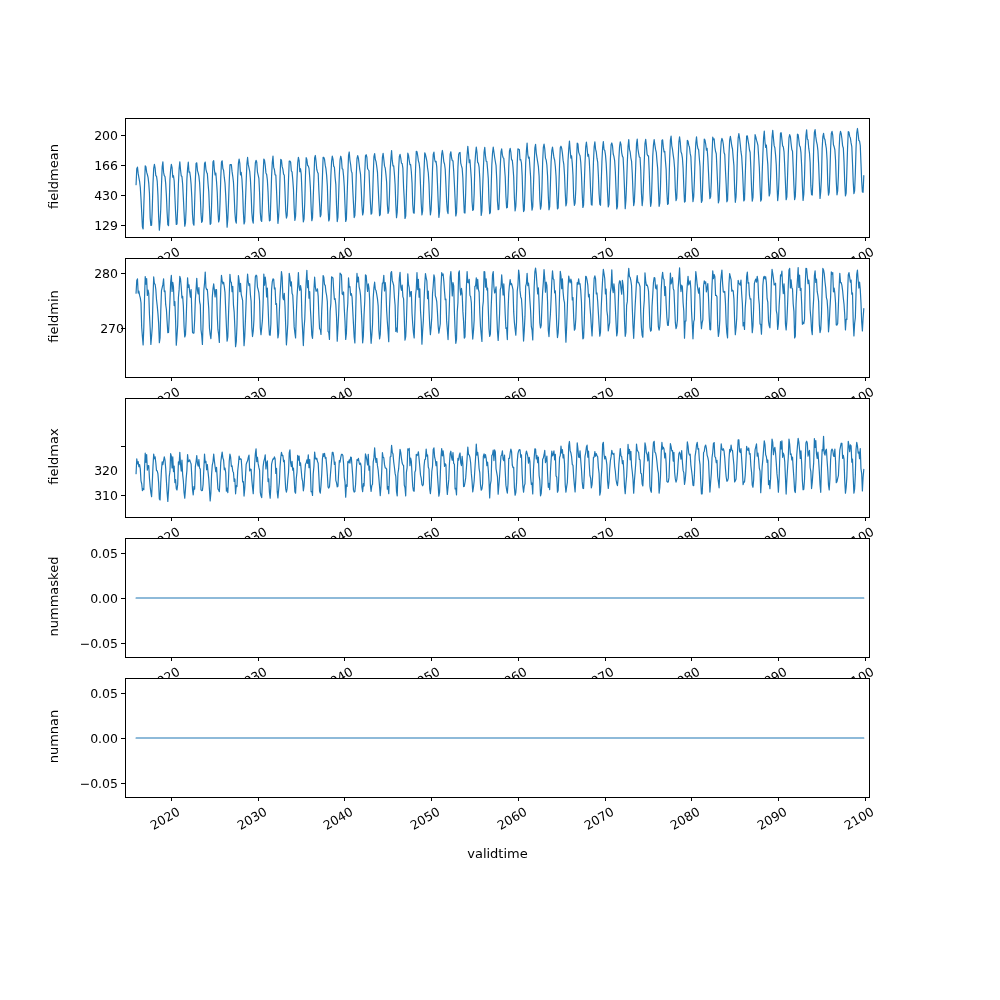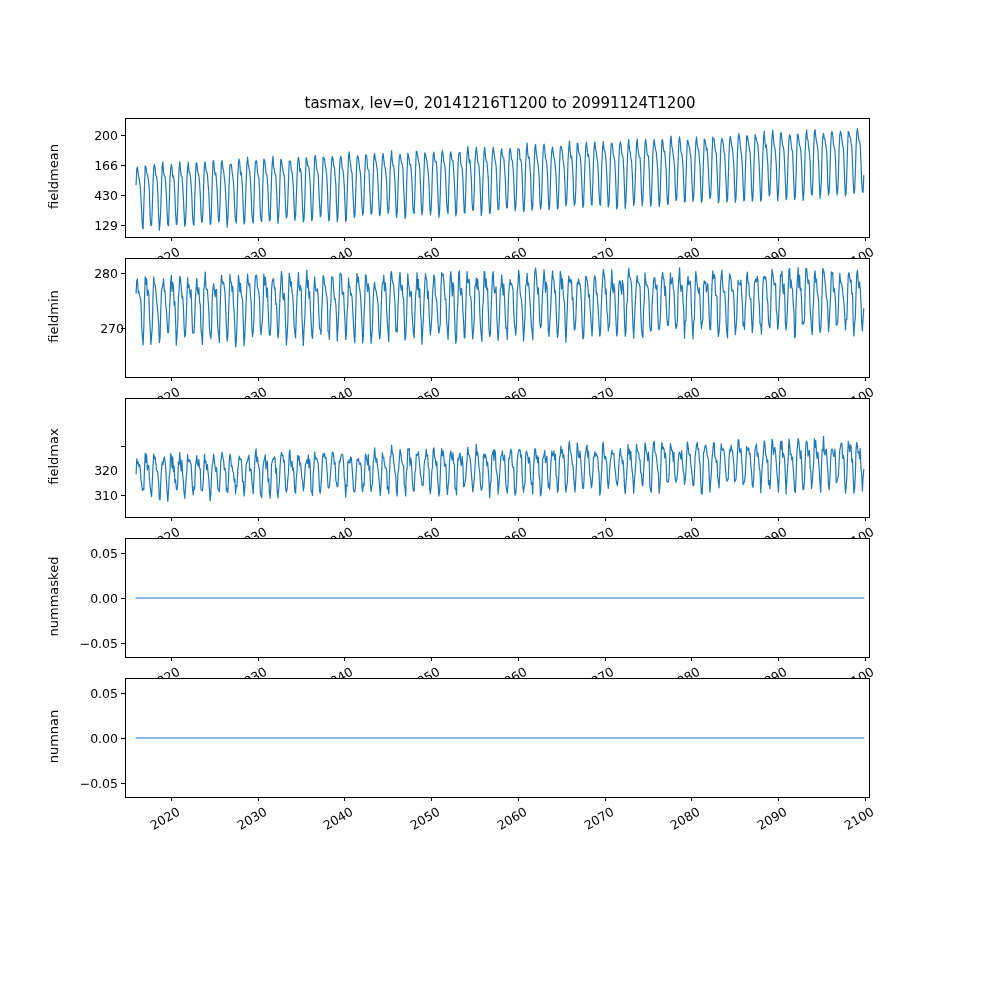--- a/index.html
+++ b/index.html
@@ -95,21 +95,21 @@
     width: 745px;
     text-align: center;
     font-size: 13px;
     color: #000000;
   }
 </style>
 </head>
 <body>
 
 <div id="figure">
-  <div class="title">tasmax, lev=0, 20141216T1200 to 20991124T1200</div>
+  <div class="xlabel" style="top: 846px;">validtime</div>
 <div class="panel" style="top: 118px; height: 120px;">
       <div class="plotarea">
         <svg viewBox="0 0 743 118" preserveAspectRatio="none">
           <path d="M10.06,65.70 L10.76,49.81 L11.47,48.16 L12.17,54.44 L12.88,58.57 L13.59,62.41 L14.29,68.28 L15.00,79.72 L15.70,93.53 L16.41,107.78 L17.12,109.95 L17.82,86.48 L18.53,65.99 L19.23,46.82 L19.94,47.78 L20.64,53.16 L21.35,55.51 L22.06,58.32 L22.76,64.38 L23.47,74.54 L24.17,98.83 L24.88,106.52 L25.59,106.20 L26.29,89.50 L27.00,64.29 L27.70,49.37 L28.41,45.45 L29.12,49.09 L29.82,56.72 L30.53,57.21 L31.23,62.45 L31.94,76.21 L32.64,97.72 L33.35,111.11 L34.06,103.12 L34.76,89.97 L35.47,66.80 L36.17,47.79 L36.88,42.91 L37.59,53.39 L38.29,56.71 L39.00,57.61 L39.70,64.65 L40.41,76.46 L41.11,93.51 L41.82,105.67 L42.53,106.67 L43.23,85.74 L43.94,60.48 L44.64,50.56 L45.35,45.37 L46.06,48.63 L46.76,58.11 L47.47,56.69 L48.17,61.78 L48.88,77.55 L49.59,93.24 L50.29,105.49 L51.00,104.95 L51.70,88.29 L52.41,64.93 L53.11,49.76 L53.82,42.84 L54.53,50.86 L55.23,56.79 L55.94,57.52 L56.64,65.05 L57.35,78.74 L58.06,93.19 L58.76,107.25 L59.47,103.96 L60.17,89.21 L60.88,60.44 L61.58,49.75 L62.29,43.20 L63.00,53.12 L63.70,52.96 L64.41,57.51 L65.11,65.38 L65.82,78.23 L66.53,96.01 L67.23,104.51 L67.94,106.17 L68.64,83.99 L69.35,61.19 L70.06,44.40 L70.76,43.82 L71.47,51.57 L72.17,53.87 L72.88,57.12 L73.58,63.61 L74.29,75.94 L75.00,94.67 L75.70,103.34 L76.41,101.93 L77.11,86.94 L77.82,60.39 L78.53,44.59 L79.23,43.09 L79.94,50.34 L80.64,53.22 L81.35,54.64 L82.05,64.52 L82.76,72.74 L83.47,89.61 L84.17,105.32 L84.88,104.33 L85.58,86.61 L86.29,60.44 L87.00,42.73 L87.70,41.64 L88.41,50.94 L89.11,55.80 L89.82,54.00 L90.52,62.54 L91.23,73.40 L91.94,92.11 L92.64,102.97 L93.35,100.35 L94.05,83.46 L94.76,59.14 L95.47,43.14 L96.17,41.76 L96.88,49.60 L97.58,51.29 L98.29,58.44 L99.00,64.12 L99.70,76.11 L100.41,91.46 L101.11,108.22 L101.82,99.89 L102.52,83.60 L103.23,62.92 L103.94,45.89 L104.64,45.58 L105.35,45.59 L106.05,52.43 L106.76,57.29 L107.47,63.22 L108.17,76.30 L108.88,93.21 L109.58,101.74 L110.29,104.19 L110.99,84.91 L111.70,58.26 L112.41,44.41 L113.11,40.09 L113.82,44.35 L114.52,55.85 L115.23,53.45 L115.94,60.24 L116.64,72.76 L117.35,92.42 L118.05,104.96 L118.76,102.54 L119.47,81.73 L120.17,62.94 L120.88,45.07 L121.58,38.46 L122.29,45.63 L122.99,48.94 L123.70,52.37 L124.41,60.24 L125.11,74.14 L125.82,93.22 L126.52,101.42 L127.23,104.13 L127.94,84.43 L128.64,56.94 L129.35,44.02 L130.05,41.28 L130.76,43.22 L131.46,53.08 L132.17,56.02 L132.88,59.30 L133.58,73.62 L134.29,93.56 L134.99,101.09 L135.70,102.36 L136.41,84.32 L137.11,56.03 L137.82,40.09 L138.52,41.40 L139.23,46.33 L139.94,53.91 L140.64,55.44 L141.35,60.84 L142.05,73.03 L142.76,91.35 L143.46,101.88 L144.17,101.26 L144.88,79.70 L145.58,57.38 L146.29,43.33 L146.99,37.08 L147.70,48.39 L148.41,50.49 L149.11,55.89 L149.82,56.04 L150.52,70.86 L151.23,88.76 L151.93,104.34 L152.64,97.63 L153.35,84.32 L154.05,57.06 L154.76,40.32 L155.46,41.09 L156.17,47.68 L156.88,50.08 L157.58,55.12 L158.29,56.29 L158.99,72.10 L159.70,91.60 L160.41,99.06 L161.11,96.70 L161.82,81.79 L162.52,60.22 L163.23,42.09 L163.93,42.21 L164.64,43.17 L165.35,52.00 L166.05,52.90 L166.76,60.55 L167.46,70.07 L168.17,89.40 L168.88,101.52 L169.58,97.16 L170.29,78.53 L170.99,59.88 L171.70,43.79 L172.40,38.39 L173.11,41.55 L173.82,52.75 L174.52,49.71 L175.23,55.04 L175.93,72.25 L176.64,91.27 L177.35,102.88 L178.05,99.76 L178.76,83.84 L179.46,56.84 L180.17,38.69 L180.87,40.54 L181.58,46.41 L182.29,46.91 L182.99,49.31 L183.70,58.03 L184.40,68.62 L185.11,88.02 L185.82,101.75 L186.52,98.60 L187.23,78.67 L187.93,59.81 L188.64,38.97 L189.35,36.48 L190.05,42.21 L190.76,50.26 L191.46,52.93 L192.17,54.48 L192.87,71.18 L193.58,84.62 L194.29,97.84 L194.99,95.73 L195.70,79.08 L196.40,59.09 L197.11,38.34 L197.82,38.43 L198.52,40.33 L199.23,46.16 L199.93,49.68 L200.64,56.36 L201.34,66.60 L202.05,89.68 L202.76,101.92 L203.46,100.06 L204.17,80.38 L204.87,56.63 L205.58,42.58 L206.29,37.08 L206.99,40.02 L207.70,47.37 L208.40,48.14 L209.11,58.37 L209.82,65.32 L210.52,86.17 L211.23,102.54 L211.93,98.26 L212.64,76.43 L213.34,55.75 L214.05,40.85 L214.76,37.22 L215.46,40.15 L216.17,49.76 L216.87,50.26 L217.58,57.09 L218.29,67.56 L218.99,85.37 L219.70,102.50 L220.40,100.16 L221.11,77.02 L221.81,56.29 L222.52,36.67 L223.23,32.97 L223.93,41.25 L224.64,45.52 L225.34,52.13 L226.05,53.91 L226.76,70.76 L227.46,84.03 L228.17,98.54 L228.87,96.66 L229.58,80.39 L230.29,55.34 L230.99,39.75 L231.70,36.55 L232.40,39.14 L233.11,45.05 L233.81,50.85 L234.52,55.09 L235.23,69.21 L235.93,86.51 L236.64,95.98 L237.34,93.18 L238.05,76.68 L238.76,53.68 L239.46,36.90 L240.17,35.75 L240.87,38.24 L241.58,49.44 L242.28,50.77 L242.99,51.74 L243.70,68.76 L244.40,83.39 L245.11,95.21 L245.81,94.10 L246.52,80.54 L247.23,56.81 L247.93,37.54 L248.64,34.66 L249.34,40.47 L250.05,42.62 L250.76,47.56 L251.46,53.09 L252.17,68.28 L252.87,83.50 L253.58,96.75 L254.28,95.40 L254.99,79.73 L255.70,53.71 L256.40,38.47 L257.11,34.25 L257.81,40.31 L258.52,47.15 L259.23,48.98 L259.93,55.41 L260.64,63.19 L261.34,85.25 L262.05,94.40 L262.75,92.11 L263.46,76.31 L264.17,50.65 L264.87,40.06 L265.58,31.51 L266.28,41.69 L266.99,46.90 L267.70,46.77 L268.40,54.72 L269.11,65.46 L269.81,85.83 L270.52,98.64 L271.22,93.07 L271.93,73.96 L272.64,49.39 L273.34,37.73 L274.05,35.37 L274.75,39.00 L275.46,44.22 L276.17,44.50 L276.87,49.08 L277.58,67.92 L278.28,80.36 L278.99,99.48 L279.70,97.15 L280.40,75.33 L281.11,51.79 L281.81,34.22 L282.52,36.41 L283.22,41.28 L283.93,45.73 L284.64,45.58 L285.34,52.80 L286.05,64.05 L286.75,85.51 L287.46,93.74 L288.17,94.19 L288.87,74.19 L289.58,49.35 L290.28,32.29 L290.99,32.72 L291.69,36.55 L292.40,41.82 L293.11,44.23 L293.81,49.97 L294.52,66.36 L295.22,84.55 L295.93,95.98 L296.64,91.82 L297.34,72.02 L298.05,51.02 L298.75,33.75 L299.46,35.52 L300.17,38.75 L300.87,42.05 L301.58,48.93 L302.28,53.77 L302.99,64.42 L303.69,84.48 L304.40,95.93 L305.11,90.88 L305.81,73.87 L306.52,50.15 L307.22,35.44 L307.93,33.09 L308.64,40.40 L309.34,42.89 L310.05,42.42 L310.75,47.59 L311.46,64.22 L312.16,82.31 L312.87,98.31 L313.58,92.60 L314.28,74.61 L314.99,48.51 L315.69,35.42 L316.40,31.47 L317.11,36.10 L317.81,42.74 L318.52,44.99 L319.22,50.29 L319.93,65.79 L320.64,82.67 L321.34,92.13 L322.05,94.59 L322.75,70.76 L323.46,50.44 L324.16,35.18 L324.87,32.79 L325.58,38.74 L326.28,41.70 L326.99,41.86 L327.69,52.12 L328.40,64.95 L329.11,80.39 L329.81,97.02 L330.52,93.58 L331.22,73.93 L331.93,48.10 L332.63,35.62 L333.34,33.83 L334.05,33.48 L334.75,44.12 L335.46,46.95 L336.16,49.26 L336.87,59.02 L337.58,78.06 L338.28,93.61 L338.99,94.02 L339.69,73.15 L340.40,47.13 L341.11,35.79 L341.81,27.37 L342.52,34.79 L343.22,43.72 L343.93,40.91 L344.63,50.07 L345.34,59.89 L346.05,82.78 L346.75,91.46 L347.46,90.31 L348.16,74.83 L348.87,45.31 L349.58,34.75 L350.28,28.18 L350.99,33.51 L351.69,43.44 L352.40,44.26 L353.10,48.09 L353.81,59.38 L354.52,77.10 L355.22,96.48 L355.93,92.03 L356.63,69.78 L357.34,50.76 L358.05,33.43 L358.75,28.32 L359.46,36.76 L360.16,42.17 L360.87,42.52 L361.57,50.10 L362.28,59.50 L362.99,82.72 L363.69,94.77 L364.40,93.24 L365.10,71.19 L365.81,46.22 L366.52,34.00 L367.22,28.21 L367.93,33.13 L368.63,38.27 L369.34,42.50 L370.05,46.62 L370.75,60.54 L371.46,82.24 L372.16,90.67 L372.87,90.28 L373.57,72.17 L374.28,47.40 L374.99,32.85 L375.69,29.95 L376.40,36.19 L377.10,38.54 L377.81,39.42 L378.52,48.69 L379.22,57.93 L379.93,77.43 L380.63,88.85 L381.34,88.42 L382.04,73.47 L382.75,48.66 L383.46,32.20 L384.16,29.29 L384.87,33.28 L385.57,40.85 L386.28,41.00 L386.99,48.30 L387.69,57.73 L388.40,79.00 L389.10,91.88 L389.81,87.35 L390.52,72.07 L391.22,44.15 L391.93,29.76 L392.63,30.40 L393.34,30.54 L394.04,40.87 L394.75,40.53 L395.46,44.00 L396.16,56.44 L396.87,79.66 L397.57,92.56 L398.28,90.91 L398.99,70.16 L399.69,44.52 L400.40,32.16 L401.10,24.14 L401.81,35.33 L402.51,39.21 L403.22,38.17 L403.93,48.32 L404.63,58.05 L405.34,80.76 L406.04,91.09 L406.75,87.73 L407.46,67.12 L408.16,46.24 L408.87,28.97 L409.57,25.33 L410.28,33.97 L410.99,38.54 L411.69,43.10 L412.40,47.67 L413.10,57.08 L413.81,80.17 L414.51,90.17 L415.22,86.61 L415.93,70.26 L416.63,43.43 L417.34,28.32 L418.04,25.20 L418.75,29.86 L419.46,39.09 L420.16,40.95 L420.87,45.96 L421.57,56.80 L422.28,76.62 L422.98,90.82 L423.69,87.71 L424.40,65.91 L425.10,42.88 L425.81,31.72 L426.51,28.12 L427.22,33.35 L427.93,38.78 L428.63,41.05 L429.34,47.51 L430.04,57.38 L430.75,75.27 L431.46,89.95 L432.16,88.90 L432.87,67.11 L433.57,45.19 L434.28,28.69 L434.98,27.25 L435.69,29.37 L436.40,34.18 L437.10,41.13 L437.81,45.39 L438.51,55.46 L439.22,73.28 L439.93,86.89 L440.63,83.93 L441.34,66.30 L442.04,41.56 L442.75,29.88 L443.45,22.15 L444.16,31.08 L444.87,39.04 L445.57,36.83 L446.28,44.36 L446.98,56.02 L447.69,78.43 L448.40,86.37 L449.10,83.97 L449.81,70.25 L450.51,42.02 L451.22,24.06 L451.93,24.85 L452.63,33.11 L453.34,35.14 L454.04,36.76 L454.75,43.25 L455.45,55.15 L456.16,73.86 L456.87,88.50 L457.57,86.02 L458.28,65.51 L458.98,44.81 L459.69,28.19 L460.40,23.03 L461.10,28.99 L461.81,37.20 L462.51,35.34 L463.22,40.78 L463.92,54.21 L464.63,71.79 L465.34,85.53 L466.04,86.16 L466.75,66.42 L467.45,43.24 L468.16,27.85 L468.87,22.80 L469.57,30.13 L470.28,33.01 L470.98,39.21 L471.69,43.05 L472.39,56.48 L473.10,75.00 L473.81,85.13 L474.51,86.28 L475.22,63.81 L475.92,42.45 L476.63,28.55 L477.34,22.50 L478.04,30.58 L478.75,31.37 L479.45,35.59 L480.16,44.09 L480.87,57.86 L481.57,74.30 L482.28,87.96 L482.98,85.45 L483.69,63.90 L484.39,40.13 L485.10,25.78 L485.81,23.95 L486.51,26.91 L487.22,35.02 L487.92,37.45 L488.63,41.57 L489.34,52.61 L490.04,70.39 L490.75,89.96 L491.45,87.67 L492.16,66.91 L492.86,39.85 L493.57,27.48 L494.28,22.89 L494.98,25.33 L495.69,33.57 L496.39,37.13 L497.10,38.57 L497.81,52.19 L498.51,70.07 L499.22,89.71 L499.92,81.12 L500.63,63.39 L501.34,42.77 L502.04,27.41 L502.75,20.59 L503.45,30.31 L504.16,32.80 L504.86,38.79 L505.57,42.40 L506.28,54.45 L506.98,72.21 L507.69,86.77 L508.39,82.53 L509.10,65.70 L509.81,43.65 L510.51,24.95 L511.22,19.98 L511.92,29.73 L512.63,34.29 L513.33,38.04 L514.04,38.54 L514.75,51.03 L515.45,74.36 L516.16,86.57 L516.86,80.18 L517.57,62.17 L518.28,42.15 L518.98,24.64 L519.69,20.35 L520.39,26.78 L521.10,35.31 L521.81,36.84 L522.51,36.82 L523.22,52.57 L523.92,73.83 L524.63,87.34 L525.33,83.10 L526.04,61.63 L526.75,37.12 L527.45,26.05 L528.16,20.65 L528.86,25.83 L529.57,30.38 L530.28,33.27 L530.98,42.19 L531.69,49.66 L532.39,68.83 L533.10,87.35 L533.80,84.17 L534.51,66.87 L535.22,40.83 L535.92,21.47 L536.63,20.79 L537.33,28.18 L538.04,32.91 L538.75,32.35 L539.45,42.16 L540.16,50.70 L540.86,72.72 L541.57,85.36 L542.28,84.80 L542.98,64.00 L543.69,39.43 L544.39,21.17 L545.10,17.21 L545.80,26.74 L546.51,30.48 L547.22,36.16 L547.92,40.93 L548.63,49.50 L549.33,70.15 L550.04,81.62 L550.75,79.35 L551.45,61.56 L552.16,40.80 L552.86,23.15 L553.57,17.85 L554.27,23.38 L554.98,32.80 L555.69,34.68 L556.39,38.81 L557.10,49.16 L557.80,67.36 L558.51,83.03 L559.22,82.31 L559.92,61.76 L560.63,39.32 L561.33,21.34 L562.04,22.19 L562.74,26.16 L563.45,28.05 L564.16,34.15 L564.86,37.64 L565.57,53.63 L566.27,70.03 L566.98,82.63 L567.69,77.90 L568.39,61.82 L569.10,38.58 L569.80,24.23 L570.51,17.92 L571.22,25.57 L571.92,29.56 L572.63,30.69 L573.33,39.26 L574.04,47.64 L574.74,70.23 L575.45,83.35 L576.16,81.61 L576.86,59.17 L577.57,39.21 L578.27,20.03 L578.98,21.11 L579.69,25.00 L580.39,31.27 L581.10,29.39 L581.80,38.47 L582.51,53.35 L583.21,68.55 L583.92,79.62 L584.63,77.76 L585.33,62.79 L586.04,35.61 L586.74,18.19 L587.45,20.72 L588.16,20.01 L588.86,28.23 L589.57,32.31 L590.27,34.77 L590.98,50.17 L591.69,66.47 L592.39,83.99 L593.10,80.75 L593.80,61.88 L594.51,33.78 L595.21,22.67 L595.92,19.41 L596.63,21.31 L597.33,25.25 L598.04,33.46 L598.74,35.48 L599.45,51.18 L600.16,65.21 L600.86,82.84 L601.57,81.00 L602.27,59.34 L602.98,34.95 L603.68,21.15 L604.39,17.38 L605.10,21.84 L605.80,26.99 L606.51,29.99 L607.21,38.84 L607.92,46.64 L608.63,69.49 L609.33,83.28 L610.04,77.83 L610.74,60.14 L611.45,34.10 L612.16,19.08 L612.86,14.49 L613.57,19.05 L614.27,25.35 L614.98,32.71 L615.68,37.46 L616.39,48.95 L617.10,65.07 L617.80,82.01 L618.51,80.80 L619.21,57.92 L619.92,36.67 L620.63,17.17 L621.33,16.91 L622.04,21.34 L622.74,25.42 L623.45,30.76 L624.15,33.49 L624.86,49.40 L625.57,69.53 L626.27,82.22 L626.98,78.28 L627.68,56.17 L628.39,32.77 L629.10,15.57 L629.80,18.00 L630.51,21.13 L631.21,23.40 L631.92,26.32 L632.63,37.25 L633.33,48.40 L634.04,68.03 L634.74,82.10 L635.45,80.51 L636.15,55.59 L636.86,35.58 L637.57,18.77 L638.27,12.16 L638.98,23.03 L639.68,28.34 L640.39,26.02 L641.10,36.95 L641.80,45.12 L642.51,63.20 L643.21,77.00 L643.92,74.21 L644.62,57.56 L645.33,35.75 L646.04,18.16 L646.74,11.34 L647.45,19.41 L648.15,26.65 L648.86,28.75 L649.57,35.98 L650.27,45.79 L650.98,65.92 L651.68,81.57 L652.39,74.70 L653.09,57.25 L653.80,30.56 L654.51,14.06 L655.21,13.76 L655.92,20.64 L656.62,26.83 L657.33,27.81 L658.04,32.94 L658.74,47.68 L659.45,64.31 L660.15,80.77 L660.86,77.75 L661.57,56.47 L662.27,34.96 L662.98,18.79 L663.68,15.62 L664.39,17.63 L665.09,24.44 L665.80,30.53 L666.51,32.27 L667.21,48.43 L667.92,66.45 L668.62,80.60 L669.33,77.41 L670.04,57.92 L670.74,33.07 L671.45,15.19 L672.15,15.64 L672.86,21.06 L673.56,26.76 L674.27,28.11 L674.98,33.67 L675.68,47.31 L676.39,66.96 L677.09,81.38 L677.80,75.19 L678.51,57.96 L679.21,31.37 L679.92,16.49 L680.62,10.83 L681.33,20.11 L682.04,20.99 L682.74,29.20 L683.45,33.79 L684.15,43.78 L684.86,66.91 L685.56,75.75 L686.27,76.05 L686.98,58.96 L687.68,28.86 L688.39,13.35 L689.09,10.57 L689.80,17.89 L690.51,22.62 L691.21,25.57 L691.92,31.61 L692.62,44.85 L693.33,63.28 L694.03,79.47 L694.74,72.65 L695.45,58.87 L696.15,29.82 L696.86,17.52 L697.56,14.44 L698.27,19.33 L698.98,20.58 L699.68,25.72 L700.39,29.77 L701.09,41.07 L701.80,65.59 L702.51,76.14 L703.21,73.06 L703.92,53.50 L704.62,29.84 L705.33,14.33 L706.03,12.36 L706.74,16.20 L707.45,25.74 L708.15,27.80 L708.86,30.74 L709.56,41.21 L710.27,62.32 L710.98,75.82 L711.68,71.82 L712.39,57.06 L713.09,30.85 L713.80,16.11 L714.50,12.32 L715.21,14.79 L715.92,19.74 L716.62,26.86 L717.33,29.00 L718.03,42.87 L718.74,63.63 L719.45,76.94 L720.15,74.21 L720.86,51.96 L721.56,29.26 L722.27,12.59 L722.98,13.27 L723.68,17.38 L724.39,19.01 L725.09,23.95 L725.80,27.54 L726.50,43.69 L727.21,62.63 L727.92,74.67 L728.62,71.93 L729.33,54.03 L730.03,29.79 L730.74,14.02 L731.45,9.47 L732.15,14.96 L732.86,21.59 L733.56,22.10 L734.27,26.51 L734.97,43.89 L735.68,61.88 L736.39,72.94 L737.09,73.31 L737.80,56.68 " fill="none" stroke="#1f77b4" stroke-width="1.2" vector-effect="non-scaling-stroke" stroke-linejoin="round" stroke-linecap="round"></path>
         </svg>
       </div>
     </div>
     <div class="ytick" style="top: 225.051px; right: 882px;">129</div>
     <div class="ytickmark" style="top: 225.051px; left: 121px;"></div>
     <div class="ytick" style="top: 195.177px; right: 882px;">430</div>

